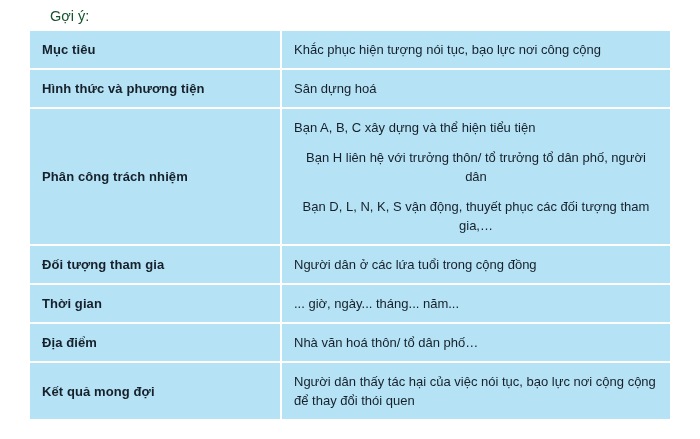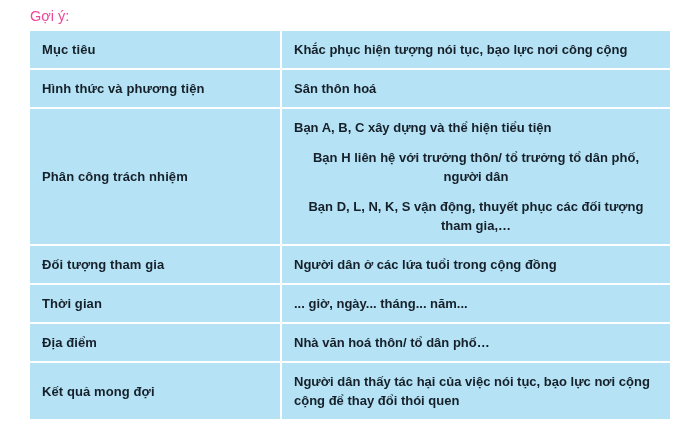--- a/index.html
+++ b/index.html
@@ -47,22 +47,23 @@
     background: rgba(120, 170, 130, 0.13);
     transform: rotate(-20deg);
     z-index: 0;
     pointer-events: none;
   }
 
   .prompt-label {
     position: relative;
     z-index: 2;
     font-size: 14.5px;
-    color: #ec4899;
+    color: #14532d;
     padding: 8px 0 7px 30px;
+    margin-left: 20px;
   }
 
   .table-wrap {
     position: relative;
     z-index: 2;
     margin: 0 30px 0 30px;
     background: #b5e3f5;
   }
 
   table.info {
@@ -85,21 +86,21 @@
   }
 
   td.label {
     width: 226px;
     font-weight: bold;
     border-right: 2px solid #ffffff;
     letter-spacing: 0.1px;
   }
 
   td.value {
-    font-weight: bold;
+    font-weight: normal;
     margin-top: 38px;
   }
 
   td.value .vline {
     display: block;
   }
   td.value .vline + .vline {
     margin-top: 11px;
     text-align: center;
   }
@@ -128,21 +129,21 @@
     <tbody>
       <tr>
         <td class="label mid">Mục tiêu</td>
         <td class="value mid">
           <span class="vline">Khắc phục hiện tượng nói tục, bạo lực nơi công cộng</span>
         </td>
       </tr>
       <tr>
         <td class="label mid">Hình thức và phương tiện</td>
         <td class="value mid">
-          <span class="vline">Sân thôn hoá</span>
+          <span class="vline">Sân dựng hoá</span>
         </td>
       </tr>
       <tr>
         <td class="label mid">Phân công trách nhiệm</td>
         <td class="value">
           <span class="vline">Bạn A, B, C xây dựng và thể hiện tiểu tiện</span>
           <span class="vline">Bạn H liên hệ với trưởng thôn/ tổ trưởng tổ dân phố, người dân</span>
           <span class="vline">Bạn D, L, N, K, S vận động, thuyết phục các đối tượng tham gia,…</span>
         </td>
       </tr>

